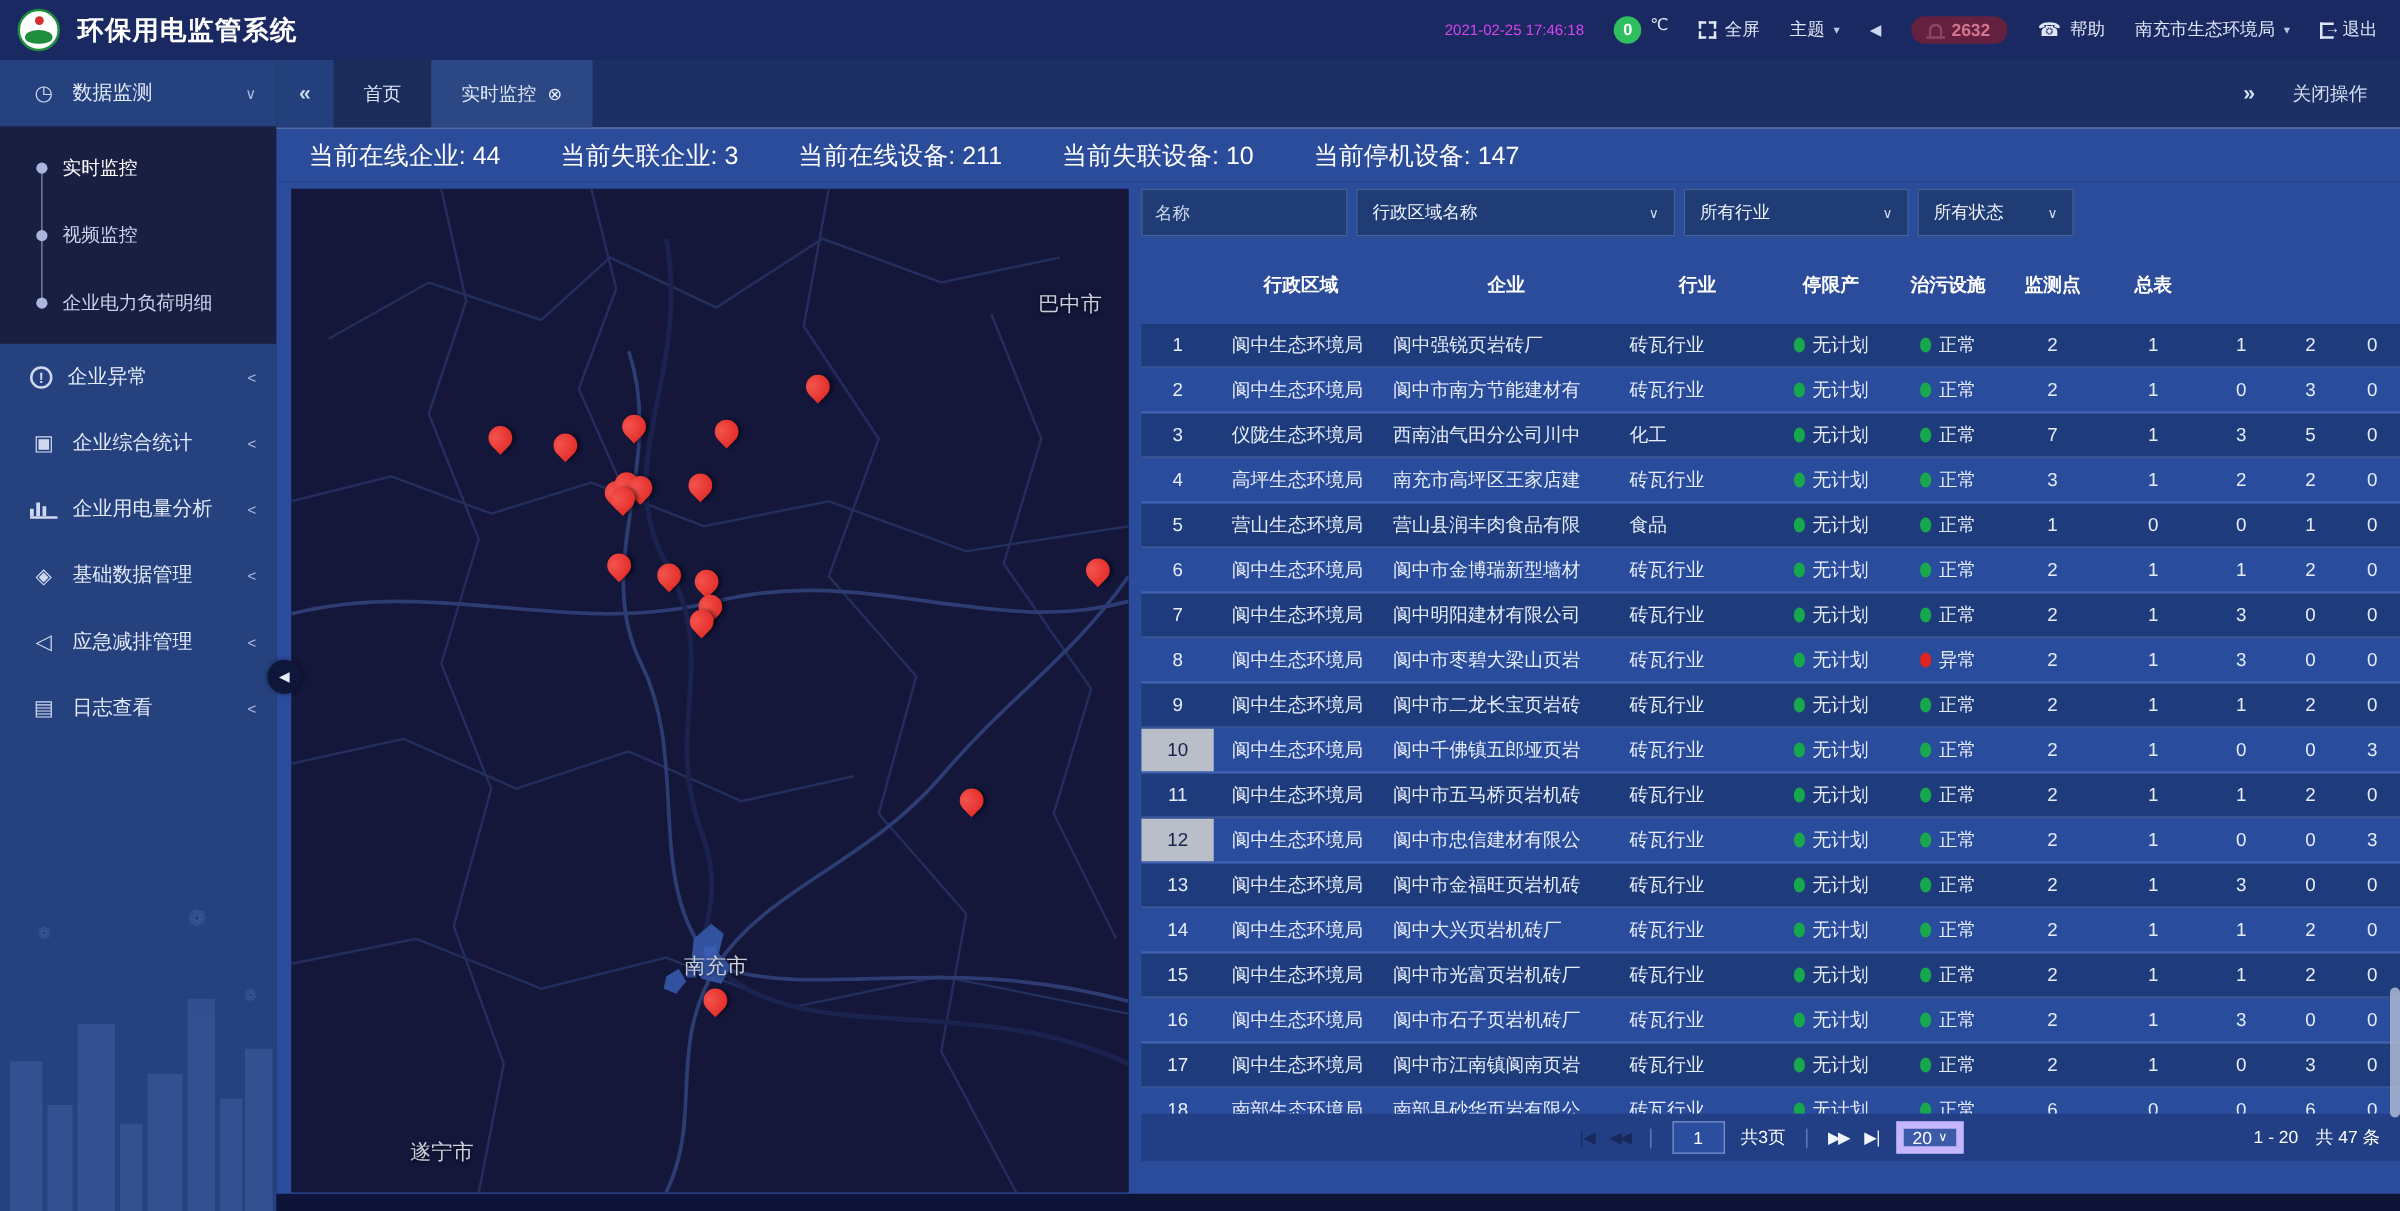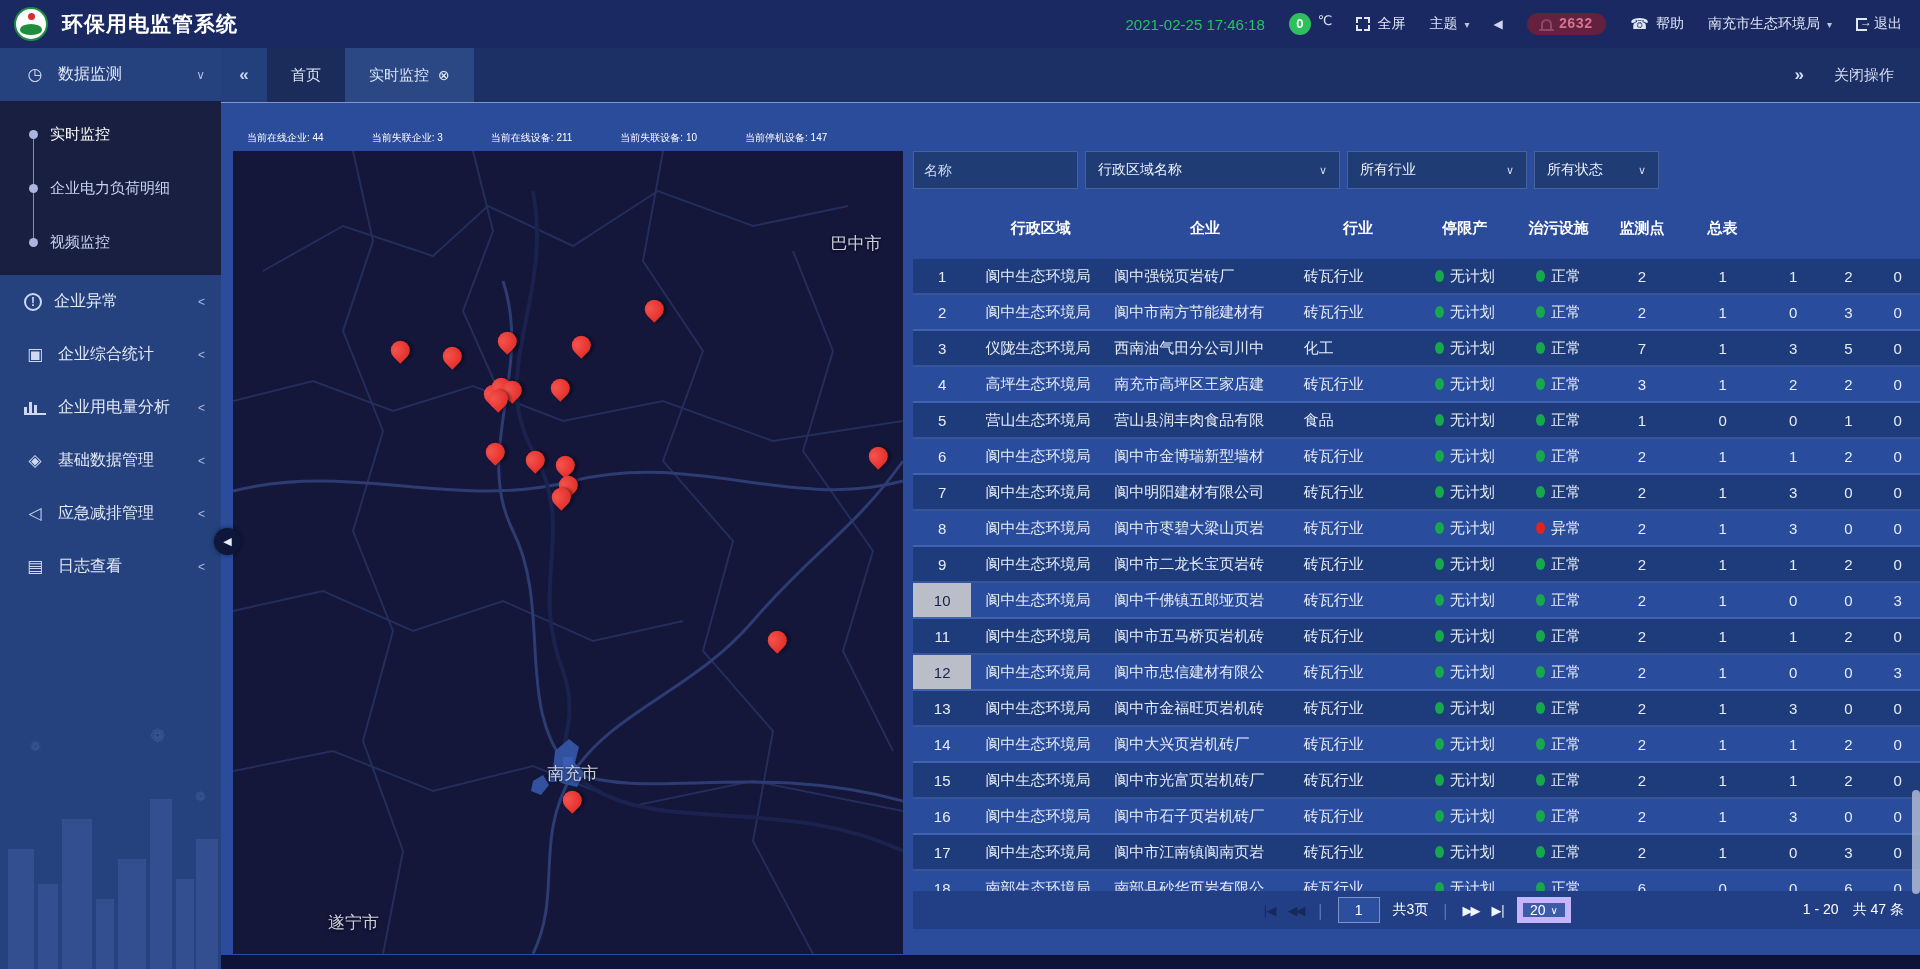--- a/index.html
+++ b/index.html
@@ -8,32 +8,32 @@
   .app{width:1920px;height:969px;display:flex;flex-direction:column;}
 
   
   .hdr{flex:0 0 48px;background:#1b2963;display:flex;align-items:center;padding:0 18px 0 14px;}
   .logo{width:34px;height:34px;border-radius:50%;background:#fff;border:2px solid #1e8e3e;position:relative;flex:0 0 34px;}
   .logo::before{content:'';position:absolute;left:50%;top:4px;width:7px;height:7px;margin-left:-3.5px;border-radius:50%;background:#d32f2f;}
   .logo::after{content:'';position:absolute;left:4px;right:4px;bottom:4px;height:11px;border-radius:50% 50% 45% 45%;background:#1e8e3e;}
   .hdr-title{font-size:21px;font-weight:bold;margin-left:14px;letter-spacing:1px;}
   .hdr-right{margin-left:auto;display:flex;align-items:center;gap:24px;font-size:14px;color:#dfe6f5;}
   .hdr-item{display:flex;align-items:center;gap:7px;white-space:nowrap;}
-  .dt{font-size:15px;color:#22c55e;}
+  .dt{font-size:12px;color:#d946ef;}
   .temp-badge{width:22px;height:22px;border-radius:50%;background:#2fbf5f;color:#fff;font-size:13px;line-height:22px;text-align:center;font-weight:bold;}
   .temp-unit{font-size:13px;position:relative;top:-4px;}
   .fs-ic{width:14px;height:14px;background:
     linear-gradient(#dfe6f5,#dfe6f5) 0 0/6px 2px,linear-gradient(#dfe6f5,#dfe6f5) 0 0/2px 6px,
     linear-gradient(#dfe6f5,#dfe6f5) 100% 0/6px 2px,linear-gradient(#dfe6f5,#dfe6f5) 100% 0/2px 6px,
     linear-gradient(#dfe6f5,#dfe6f5) 0 100%/6px 2px,linear-gradient(#dfe6f5,#dfe6f5) 0 100%/2px 6px,
     linear-gradient(#dfe6f5,#dfe6f5) 100% 100%/6px 2px,linear-gradient(#dfe6f5,#dfe6f5) 100% 100%/2px 6px;
     background-repeat:no-repeat;}
   .chev-dn{font-size:10px;color:#b9c6e6;}
   .spk{font-size:12px;color:#cdd7ef;}
-  .notif{background:#63203f;border-radius:12px;padding:3px 14px;color:#d4748e;font-weight:bold;display:flex;align-items:center;gap:7px;font-size:14px;font-family:Liberation Mono, monospace;}
+  .notif{background:#63203f;border-radius:12px;padding:3px 14px;color:#d4748e;font-weight:bold;display:flex;align-items:center;gap:7px;font-size:14px;}
   .bell-ic{width:11px;height:10px;border:2px solid #a65b77;border-bottom:none;border-radius:6px 6px 0 0;position:relative;opacity:.65;}
   .bell-ic::after{content:'';position:absolute;left:-4px;right:-4px;bottom:-2px;height:2px;background:#a65b77;}
   .phone-ic{font-size:15px;}
   .exit-ic{width:11px;height:13px;border:2px solid #dfe6f5;border-right:none;position:relative;}
   .exit-ic::after{content:'\2192';position:absolute;left:2px;top:-5px;font-size:12px;color:#dfe6f5;}
 
   
   .body{flex:1;display:flex;min-height:0;}
 
   
@@ -59,21 +59,21 @@
   .main{flex:1;display:flex;flex-direction:column;min-width:0;}
   .tabbar{flex:0 0 55px;background:#1d3066;display:flex;align-items:stretch;border-bottom:1px solid #8294c8;}
   .tab-nav{width:46px;display:flex;align-items:center;justify-content:center;background:#24407c;color:#cdd7ef;font-size:17px;font-weight:bold;cursor:pointer;}
   .tab{padding:0 24px;display:flex;align-items:center;gap:9px;font-size:15px;color:#dbe3f5;background:#1b2c5a;cursor:pointer;}
   .tab.active{background:#2b4884;}
   .tab-close{font-size:14px;color:#e8edf8;}
   .tab-right{margin-left:auto;display:flex;align-items:center;gap:30px;padding-right:26px;color:#d7dff2;}
   .tab-ff{font-size:17px;font-weight:bold;cursor:pointer;}
   .tab-closeops{font-size:15px;cursor:pointer;}
 
-  .statsbar{flex:0 0 42px;background:#2b4b9b;display:flex;align-items:flex-end;gap:48px;padding-left:26px;font-size:10px;color:#fff;}
+  .statsbar{flex:0 0 42px;background:#2b4b9b;display:flex;align-items:center;gap:48px;padding-left:26px;font-size:20px;color:#fff;}
   .stat{white-space:nowrap;}
 
   .content{flex:1;background:#2b4b9b;display:flex;padding:6px 0 0 12px;position:relative;min-height:0;}
   .bottom-strip{flex:0 0 14px;background:#0d1438;}
 
   
   .map{flex:0 0 670px;width:670px;height:803px;background:#14163a;position:relative;overflow:hidden;}
   .map svg{position:absolute;left:0;top:0;}
   .map-label{position:absolute;transform:translate(-50%,-50%);color:#c9cfdd;font-size:17px;text-shadow:0 1px 3px rgba(0,0,0,.7);white-space:nowrap;}
   .pin{position:absolute;width:19px;height:19px;background:radial-gradient(circle at 35% 30%,#f3534e,#e0241f);border-radius:50% 50% 50% 0;transform:translate(-50%,-100%) rotate(-45deg);transform-origin:50% 100%;box-shadow:2px 2px 3px rgba(0,0,0,.45);cursor:pointer;}
@@ -175,24 +175,24 @@
           <div class="m-item">
             <span class="m-ic">◷</span>
             <span class="m-lb">数据监测</span>
             <span class="m-ch">∨</span>
           </div>
           <div class="m-sub">
             <div class="s-item active">
               <span>实时监控</span>
             </div>
             <div class="s-item">
-              <span>企业电力负荷明细</span>
+              <span>视频监控</span>
             </div>
             <div class="s-item">
-              <span>视频监控</span>
+              <span>企业电力负荷明细</span>
             </div>
           </div>
           <div class="m-item">
             <span class="m-ic ic-circle">!</span>
             <span class="m-lb">企业异常</span>
             <span class="m-ch">&lt;</span>
           </div>
           <div class="m-item">
             <span class="m-ic">▣</span>
             <span class="m-lb">企业综合统计</span>

